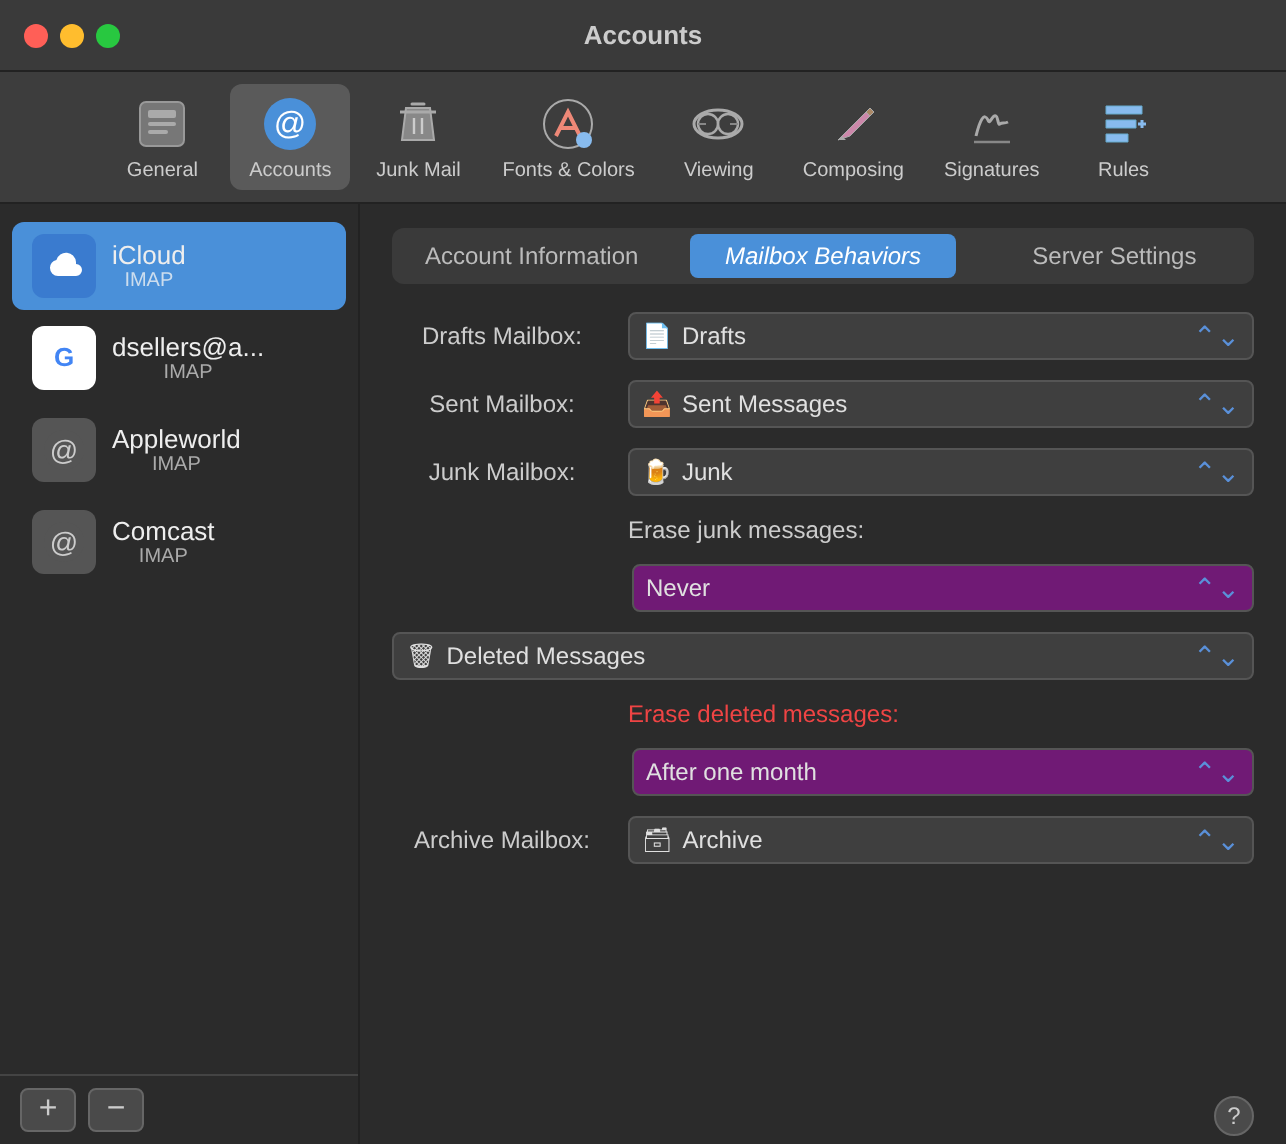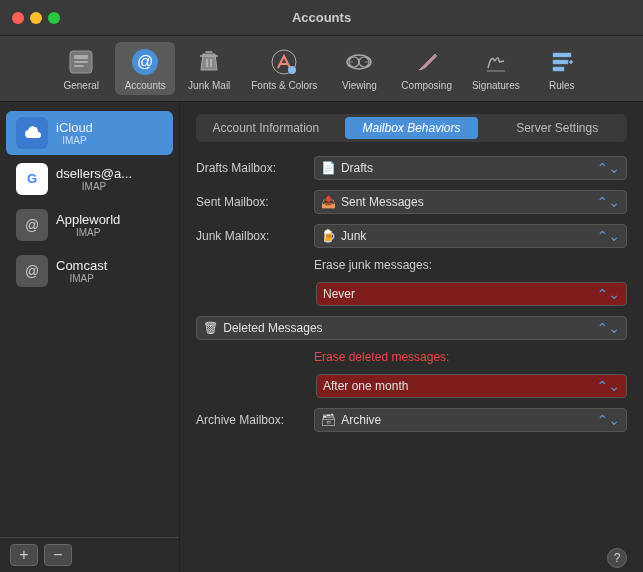--- a/index.html
+++ b/index.html
@@ -188,21 +188,21 @@
       gap: 10px;
     }
     .form-row {
       display: flex;
       align-items: center;
       gap: 8px;
     }
     .form-label {
       font-size: 12px;
       color: #ccc;
-      text-align: left;
+      text-align: center;
       min-width: 110px;
     }
     .form-select {
       flex: 1;
       height: 24px;
       background: #3f3f3f;
       border: 1px solid #555;
       border-radius: 4px;
       color: #e0e0e0;
       font-size: 12px;
@@ -225,21 +225,21 @@
     }
     .full-select-row {
       display: flex;
       align-items: center;
       gap: 8px;
       padding-left: 120px;
     }
     .full-select {
       flex: 1;
       height: 24px;
-      background: #7f1d1d;
+      background: #701a75;
       border: 1px solid #555;
       border-radius: 4px;
       color: #e0e0e0;
       font-size: 12px;
       padding: 0 6px;
       display: flex;
       align-items: center;
       justify-content: space-between;
       cursor: pointer;
     }

